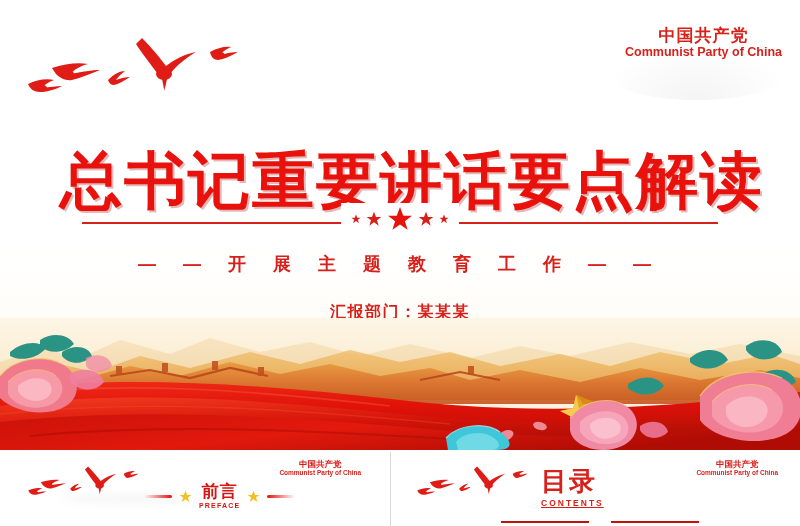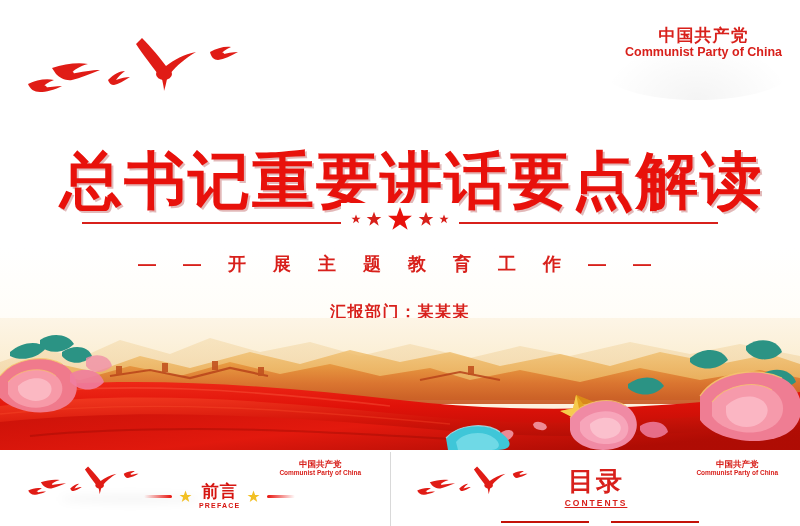--- a/index.html
+++ b/index.html
@@ -63,21 +63,21 @@
   .thumb-brand .en { font-size:6.5px; font-weight:bold; }
 
   .preface-row { position:absolute; display:flex; align-items:center; gap:7px; }
   .pf-bar { width:28px; height:3px; border-radius:2px; }
   .pf-bar.l { background:linear-gradient(90deg,rgba(232,17,11,0) 0%, #e8110b 100%); }
   .pf-bar.r { background:linear-gradient(90deg,#e8110b 0%, rgba(232,17,11,0) 100%); }
   .pf-text { text-align:center; line-height:1.0; }
   .pf-cn { font-size:17px; font-weight:bold; color:#d61510; letter-spacing:1px; }
   .pf-en { font-size:7px; font-weight:bold; color:#d61510; letter-spacing:1.2px; margin-top:2px; }
 
-  .contents-block { position:absolute; text-align:center; }
+  .contents-block { position:absolute; text-align:left; }
   .ct-cn { font-size:26px; font-weight:bold; color:#d8201b; letter-spacing:2px; line-height:1; }
   .ct-en { font-size:8.5px; font-weight:bold; color:#d8201b; letter-spacing:2px; margin-top:4px;text-decoration:underline; }
   .ct-bars { position:absolute; display:flex; gap:22px; }
   .ct-bar { width:88px; height:2px; background:#c41208; }
 
   .soft-shadow { position:absolute; background:rgba(0,0,0,0.035); filter:blur(4px); border-radius:50%; }
 </style>
 </head>
 <body>
 

